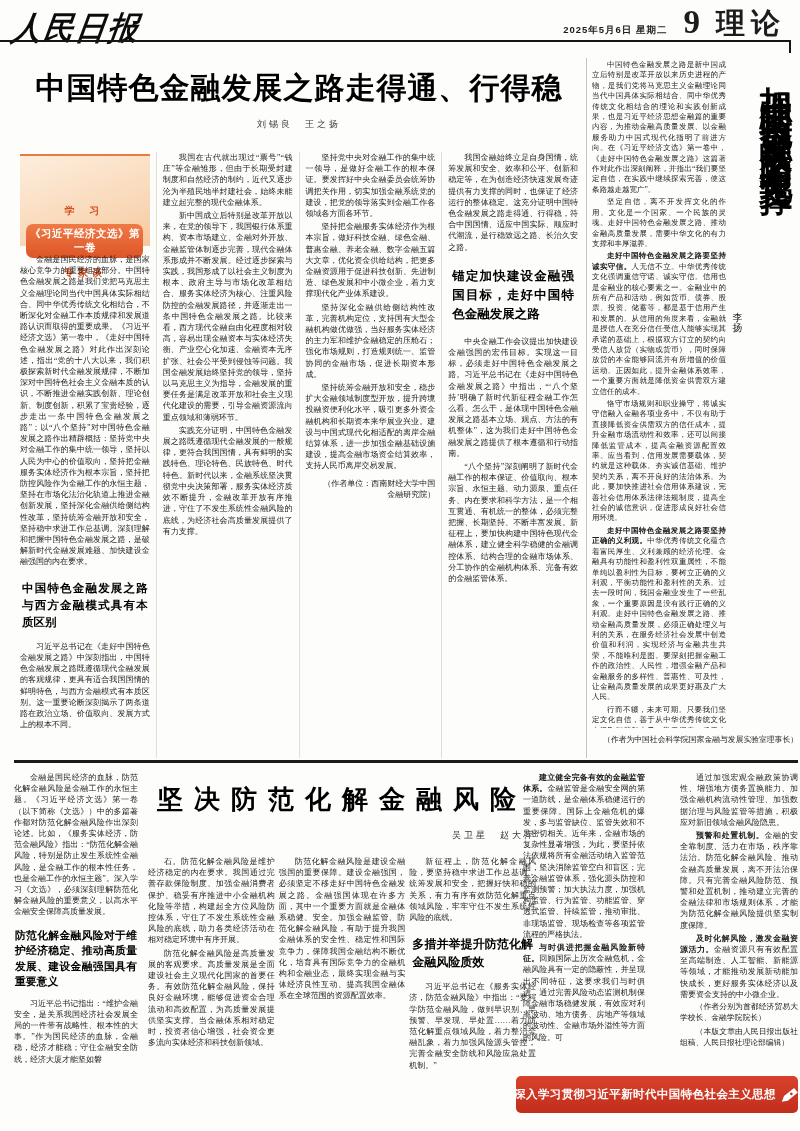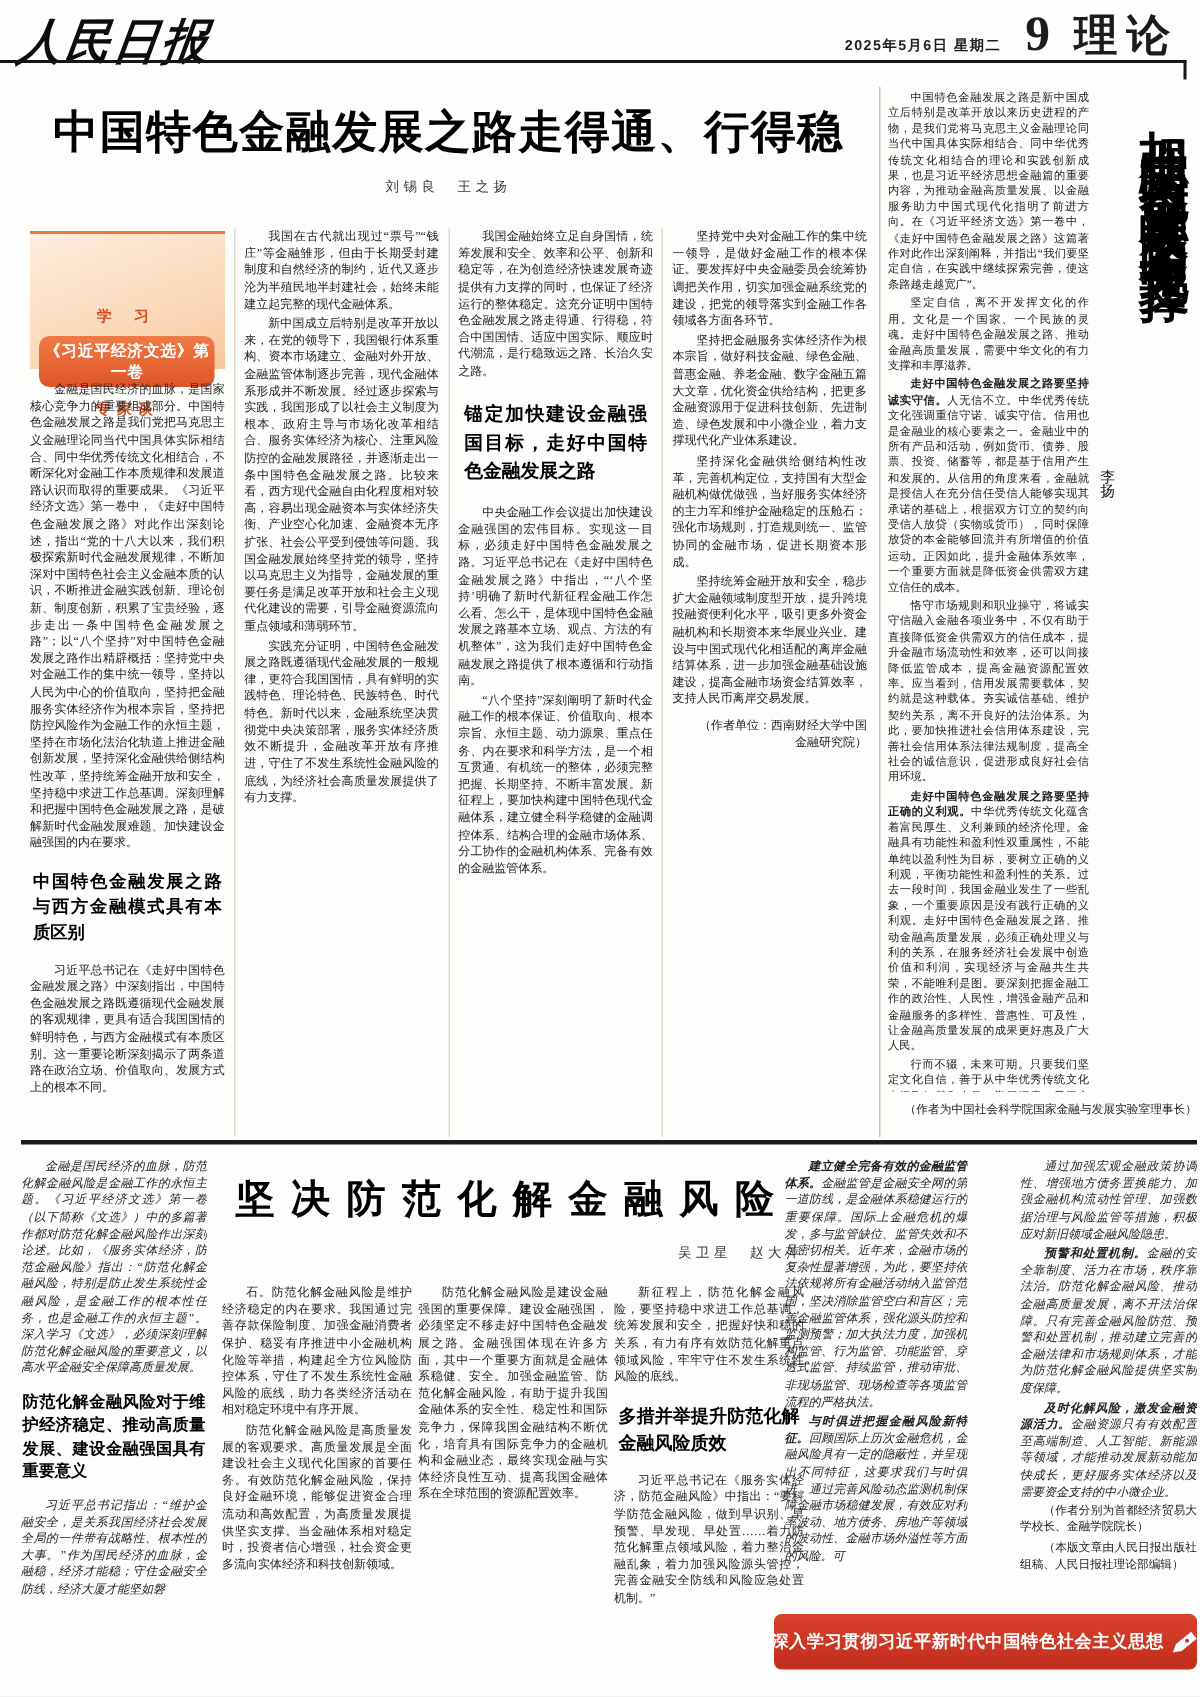--- a/index.html
+++ b/index.html
@@ -53,21 +53,21 @@
   .vhead{position:absolute;right:0;top:4px;height:694px;width:60px;
          writing-mode:vertical-rl;text-align:start;
          font-family:"Liberation Sans","DejaVu Sans",sans-serif;font-weight:900;
          font-size:33px;letter-spacing:6px;color:#000;}
   .right-note{position:absolute;left:0;top:678px;width:206px;text-align:right;font-size:7.8px;color:#222;}
   
   .hrule{position:absolute;left:14px;top:760px;width:784px;height:3px;background:#1b1b1b;}
   
   .bottom-art{position:absolute;left:14px;top:772px;width:784px;height:356px;}
   .bcol{position:absolute;top:0;overflow:hidden;}
-  .bcol .t{font-size:8px;line-height:11.2px;font-style:italic;}
+  .bcol .t{font-size:8px;line-height:11.2px;}
   .b-col1{left:0;width:124px;height:356px;}
   .b-mid{position:absolute;left:134px;top:0;width:388px;height:356px;}
   .bottom-title{margin:0;padding-top:10px;text-align:center;font-family:"Liberation Sans","DejaVu Sans",sans-serif;
                 font-size:26px;font-weight:900;letter-spacing:11px;color:#000;}
   .bottom-byline{text-align:right;font-size:9px;color:#3a3a3a;letter-spacing:3px;margin-top:12px;}
   .b-midcols{position:absolute;left:0;top:84px;width:388px;height:272px;display:flex;gap:4px;overflow:hidden;}
   .b-midcol{flex:1 1 0;overflow:hidden;}
   .b-col5{left:509px;width:122px;height:312px;}
   .b-col6{left:666px;width:118px;height:312px;}
   .b-col6-text{height:226px;overflow:hidden;}
@@ -113,32 +113,32 @@
         <p class="t">习近平总书记在《走好中国特色金融发展之路》中深刻指出，中国特色金融发展之路既遵循现代金融发展的客观规律，更具有适合我国国情的鲜明特色，与西方金融模式有本质区别。这一重要论断深刻揭示了两条道路在政治立场、价值取向、发展方式上的根本不同。</p>
       </div>
 
       <div class="tcol">
         <p class="t">我国在古代就出现过“票号”“钱庄”等金融雏形，但由于长期受封建制度和自然经济的制约，近代又逐步沦为半殖民地半封建社会，始终未能建立起完整的现代金融体系。</p>
         <p class="t">新中国成立后特别是改革开放以来，在党的领导下，我国银行体系重构、资本市场建立、金融对外开放、金融监管体制逐步完善，现代金融体系形成并不断发展。经过逐步探索与实践，我国形成了以社会主义制度为根本、政府主导与市场化改革相结合、服务实体经济为核心、注重风险防控的金融发展路径，并逐渐走出一条中国特色金融发展之路。比较来看，西方现代金融自由化程度相对较高，容易出现金融资本与实体经济失衡、产业空心化加速、金融资本无序扩张、社会公平受到侵蚀等问题。我国金融发展始终坚持党的领导，坚持以马克思主义为指导，金融发展的重要任务是满足改革开放和社会主义现代化建设的需要，引导金融资源流向重点领域和薄弱环节。</p>
         <p class="t">实践充分证明，中国特色金融发展之路既遵循现代金融发展的一般规律，更符合我国国情，具有鲜明的实践特色、理论特色、民族特色、时代特色。新时代以来，金融系统坚决贯彻党中央决策部署，服务实体经济质效不断提升，金融改革开放有序推进，守住了不发生系统性金融风险的底线，为经济社会高质量发展提供了有力支撑。</p>
       </div>
 
       <div class="tcol">
-        <p class="t">我国金融始终立足自身国情，统筹发展和安全、效率和公平、创新和稳定等，在为创造经济快速发展奇迹提供有力支撑的同时，也保证了经济运行的整体稳定。这充分证明中国特色金融发展之路走得通、行得稳，符合中国国情、适应中国实际、顺应时代潮流，是行稳致远之路、长治久安之路。</p>
-        <div class="sub2">锚定加快建设金融强国目标，走好中国特色金融发展之路</div>
-        <p class="t">中央金融工作会议提出加快建设金融强国的宏伟目标。实现这一目标，必须走好中国特色金融发展之路。习近平总书记在《走好中国特色金融发展之路》中指出，“‘八个坚持’明确了新时代新征程金融工作怎么看、怎么干，是体现中国特色金融发展之路基本立场、观点、方法的有机整体”，这为我们走好中国特色金融发展之路提供了根本遵循和行动指南。</p>
-        <p class="t">“八个坚持”深刻阐明了新时代金融工作的根本保证、价值取向、根本宗旨、永恒主题、动力源泉、重点任务、内在要求和科学方法，是一个相互贯通、有机统一的整体，必须完整把握、长期坚持、不断丰富发展。新征程上，要加快构建中国特色现代金融体系，建立健全科学稳健的金融调控体系、结构合理的金融市场体系、分工协作的金融机构体系、完备有效的金融监管体系。</p>
-      </div>
-
-      <div class="tcol">
         <p class="t">坚持党中央对金融工作的集中统一领导，是做好金融工作的根本保证。要发挥好中央金融委员会统筹协调把关作用，切实加强金融系统党的建设，把党的领导落实到金融工作各领域各方面各环节。</p>
         <p class="t">坚持把金融服务实体经济作为根本宗旨，做好科技金融、绿色金融、普惠金融、养老金融、数字金融五篇大文章，优化资金供给结构，把更多金融资源用于促进科技创新、先进制造、绿色发展和中小微企业，着力支撑现代化产业体系建设。</p>
         <p class="t">坚持深化金融供给侧结构性改革，完善机构定位，支持国有大型金融机构做优做强，当好服务实体经济的主力军和维护金融稳定的压舱石；强化市场规则，打造规则统一、监管协同的金融市场，促进长期资本形成。</p>
         <p class="t">坚持统筹金融开放和安全，稳步扩大金融领域制度型开放，提升跨境投融资便利化水平，吸引更多外资金融机构和长期资本来华展业兴业。建设与中国式现代化相适配的离岸金融结算体系，进一步加强金融基础设施建设，提高金融市场资金结算效率，支持人民币离岸交易发展。</p>
         <p class="t endnote">（作者单位：西南财经大学中国金融研究院）</p>
+      </div>
+
+      <div class="tcol">
+        <p class="t">我国金融始终立足自身国情，统筹发展和安全、效率和公平、创新和稳定等，在为创造经济快速发展奇迹提供有力支撑的同时，也保证了经济运行的整体稳定。这充分证明中国特色金融发展之路走得通、行得稳，符合中国国情、适应中国实际、顺应时代潮流，是行稳致远之路、长治久安之路。</p>
+        <div class="sub2">锚定加快建设金融强国目标，走好中国特色金融发展之路</div>
+        <p class="t">中央金融工作会议提出加快建设金融强国的宏伟目标。实现这一目标，必须走好中国特色金融发展之路。习近平总书记在《走好中国特色金融发展之路》中指出，“‘八个坚持’明确了新时代新征程金融工作怎么看、怎么干，是体现中国特色金融发展之路基本立场、观点、方法的有机整体”，这为我们走好中国特色金融发展之路提供了根本遵循和行动指南。</p>
+        <p class="t">“八个坚持”深刻阐明了新时代金融工作的根本保证、价值取向、根本宗旨、永恒主题、动力源泉、重点任务、内在要求和科学方法，是一个相互贯通、有机统一的整体，必须完整把握、长期坚持、不断丰富发展。新征程上，要加快构建中国特色现代金融体系，建立健全科学稳健的金融调控体系、结构合理的金融市场体系、分工协作的金融机构体系、完备有效的金融监管体系。</p>
       </div>
     </div>
   </div>
 
   <div class="vdivider"></div>
 
   <div class="right-art">
     <div class="right-body">
       <p class="t">中国特色金融发展之路是新中国成立后特别是改革开放以来历史进程的产物，是我们党将马克思主义金融理论同当代中国具体实际相结合、同中华优秀传统文化相结合的理论和实践创新成果，也是习近平经济思想金融篇的重要内容，为推动金融高质量发展、以金融服务助力中国式现代化指明了前进方向。在《习近平经济文选》第一卷中，《走好中国特色金融发展之路》这篇著作对此作出深刻阐释，并指出“我们要坚定自信，在实践中继续探索完善，使这条路越走越宽广”。</p>
       <p class="t">坚定自信，离不开发挥文化的作用。文化是一个国家、一个民族的灵魂。走好中国特色金融发展之路、推动金融高质量发展，需要中华文化的有力支撑和丰厚滋养。</p>

